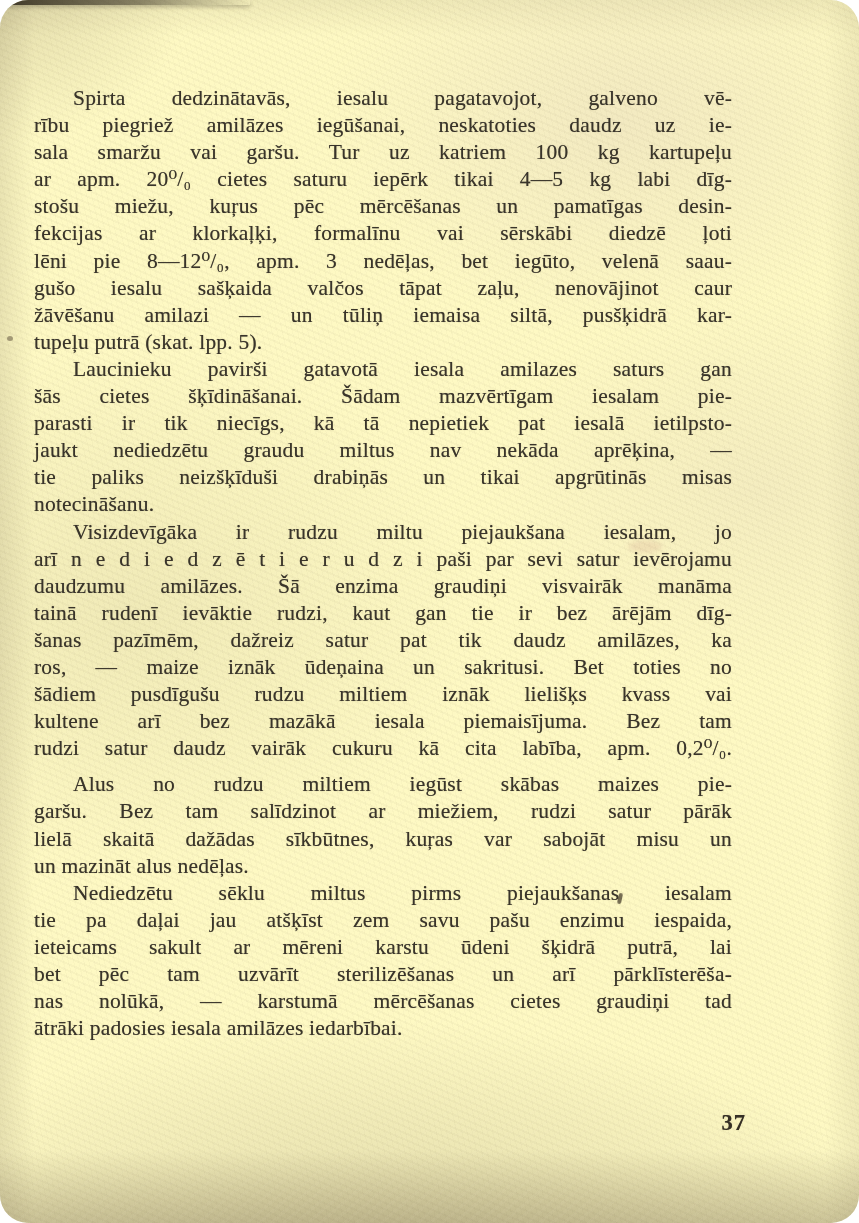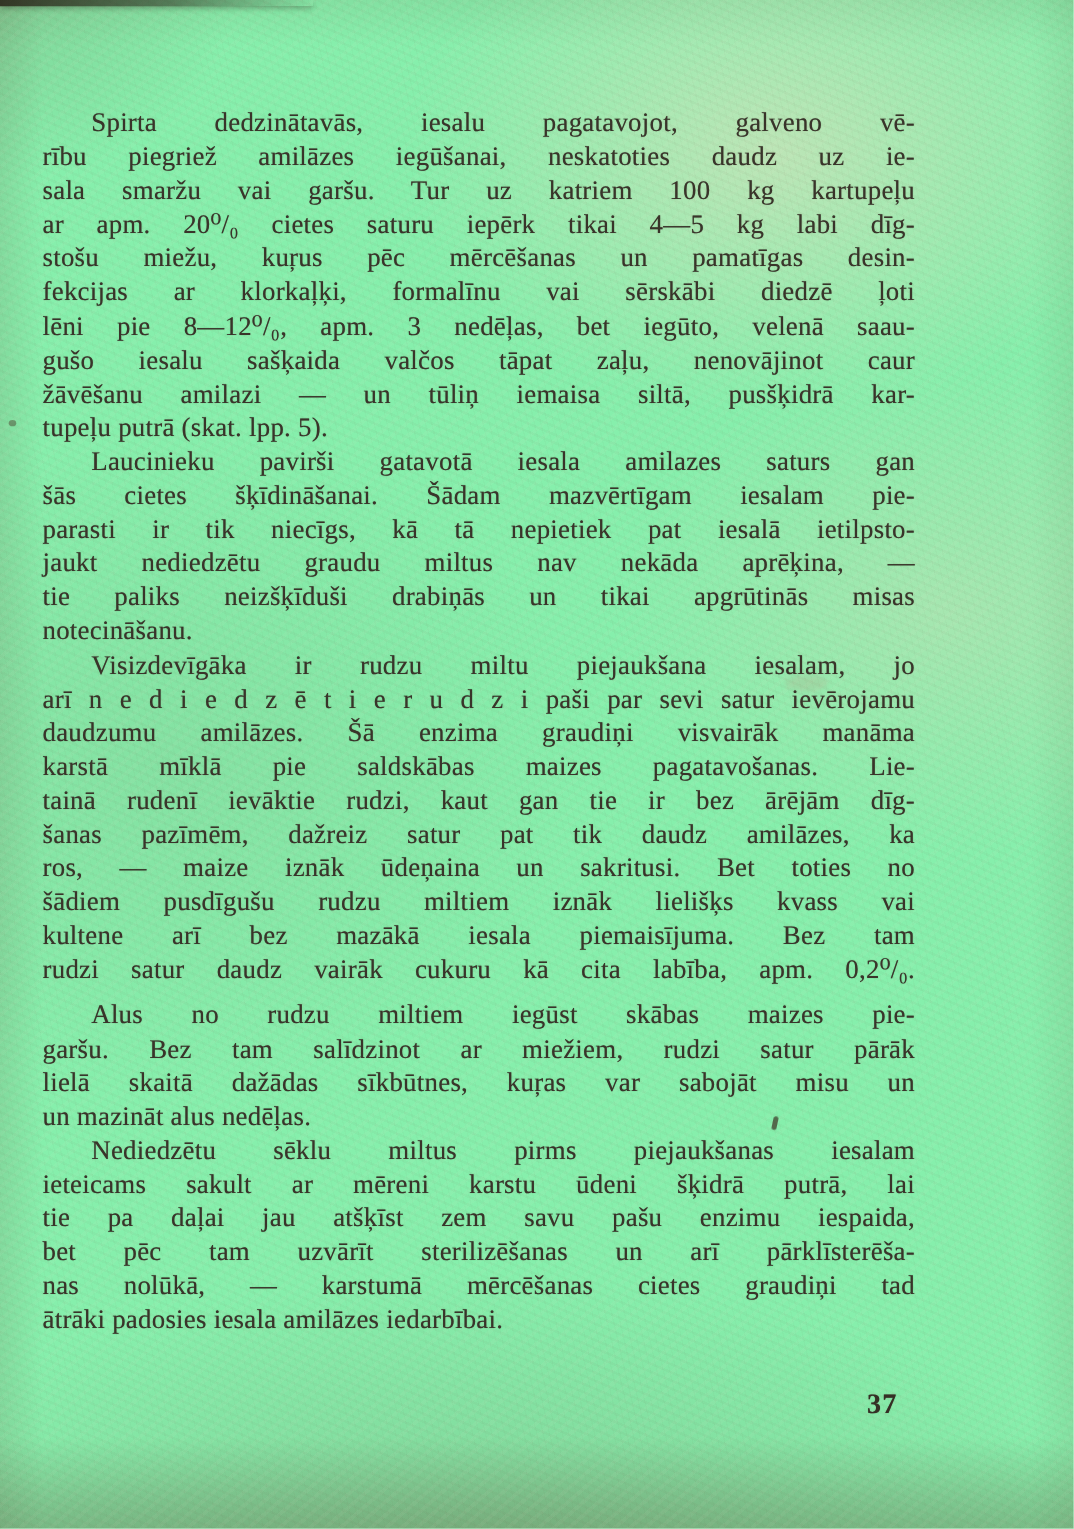--- a/index.html
+++ b/index.html
@@ -4,22 +4,23 @@
 <style>
   html, body { margin: 0; padding: 0; }
   body {
     width: 859px; height: 1223px;
     font-family: "Liberation Serif", "DejaVu Serif", serif;
   }
   .page {
     position: relative;
     width: 859px; height: 1223px;
     overflow: hidden;
-    background-color: #86efac;
+    background-color: #fef9c3;
     color: #39342a;
+    border-radius: 28px;
   }
   
   .paper-texture {
     position: absolute; inset: 0;
     background-image:
       radial-gradient(ellipse 420px 300px at 72% 10%, rgba(233,221,191,0.55), rgba(233,221,191,0) 70%),
       radial-gradient(ellipse 380px 280px at 88% 40%, rgba(226,214,184,0.35), rgba(226,214,184,0) 70%),
       radial-gradient(ellipse 500px 380px at 15% 50%, rgba(118,103,76,0.10), rgba(118,103,76,0) 70%),
       radial-gradient(ellipse 700px 320px at 45% 103%, rgba(108,94,68,0.22), rgba(108,94,68,0) 75%),
       radial-gradient(ellipse 260px 200px at 0% 0%, rgba(100,86,60,0.18), rgba(100,86,60,0) 72%),
@@ -51,21 +52,21 @@
     letter-spacing: 0.2px;
     text-shadow: 0 0 0.7px rgba(57,52,42,0.55);
   }
   .para { margin: 0; }
   .para-3 { margin-top: 9px; }
   .line { text-align: justify; text-align-last: justify; }
   .line.first { text-indent: 39px; }
   .line.endline { text-align: justify; text-align-last: left; }
   .page-number {
     position: absolute;
-    left: 20px; top: 1110px;
+    left: 48px; top: 1110px;
     width: 698px;
     text-align: right;
     font-size: 22.5px;
     font-weight: bold;
     letter-spacing: 1px;
     color: #352f25;
     text-shadow: 0 0 0.7px rgba(53,47,37,0.6);
   }
   
   .speck-a {
@@ -111,38 +112,37 @@
         <div class="line">šās cietes šķīdināšanai.  Šādam mazvērtīgam iesalam pie-</div>
         <div class="line">parasti ir tik niecīgs, kā tā nepietiek pat iesalā ietilpsto-</div>
         <div class="line">jaukt nediedzētu graudu miltus nav nekāda aprēķina, —</div>
         <div class="line">tie paliks neizšķīduši drabiņās un tikai apgrūtinās misas</div>
         <div class="line endline">notecināšanu.</div>
       </div>
       <div class="para para-2">
         <div class="line first">Visizdevīgāka ir rudzu miltu piejaukšana iesalam, jo</div>
         <div class="line">arī n e d i e d z ē t i e  r u d z i paši par sevi satur ievērojamu</div>
         <div class="line">daudzumu amilāzes. Šā enzima graudiņi visvairāk manāma</div>
-        <div class="line">karstā mīklā pie saldskābas maizes pagatavošanas.  Lie-</div>
         <div class="line">tainā rudenī ievāktie rudzi, kaut gan tie ir bez ārējām dīg-</div>
         <div class="line">šanas pazīmēm, dažreiz satur pat tik daudz amilāzes, ka</div>
         <div class="line">ros, — maize iznāk ūdeņaina un sakritusi.  Bet toties no</div>
         <div class="line">šādiem pusdīgušu rudzu miltiem iznāk lielišķs kvass vai</div>
         <div class="line">kultene arī bez mazākā iesala piemaisījuma.  Bez tam</div>
         <div class="line">rudzi satur daudz vairāk cukuru kā cita labība, apm. 0,2⁰/₀.</div>
       </div>
       <div class="para para-3">
         <div class="line first">Alus no rudzu miltiem iegūst skābas maizes pie-</div>
         <div class="line">garšu.  Bez tam salīdzinot ar miežiem, rudzi satur pārāk</div>
         <div class="line">lielā skaitā dažādas sīkbūtnes, kuŗas var sabojāt misu un</div>
         <div class="line endline">un mazināt alus nedēļas.</div>
       </div>
       <div class="para para-4">
         <div class="line first">Nediedzētu sēklu miltus pirms piejaukšanas iesalam</div>
+        <div class="line">tie pa daļai jau atšķīst zem savu pašu enzimu iespaida,</div>
         <div class="line">ieteicams sakult ar mēreni karstu ūdeni šķidrā putrā, lai</div>
-        <div class="line">tie pa daļai jau atšķīst zem savu pašu enzimu iespaida,</div>
         <div class="line">bet pēc tam uzvārīt sterilizēšanas un arī pārklīsterēša-</div>
         <div class="line">nas nolūkā, — karstumā mērcēšanas cietes graudiņi tad</div>
         <div class="line endline">ātrāki padosies iesala amilāzes iedarbībai.</div>
       </div>
     </div>
 
   <div class="page-number">37</div>
 </div>
 
 </body></html>

